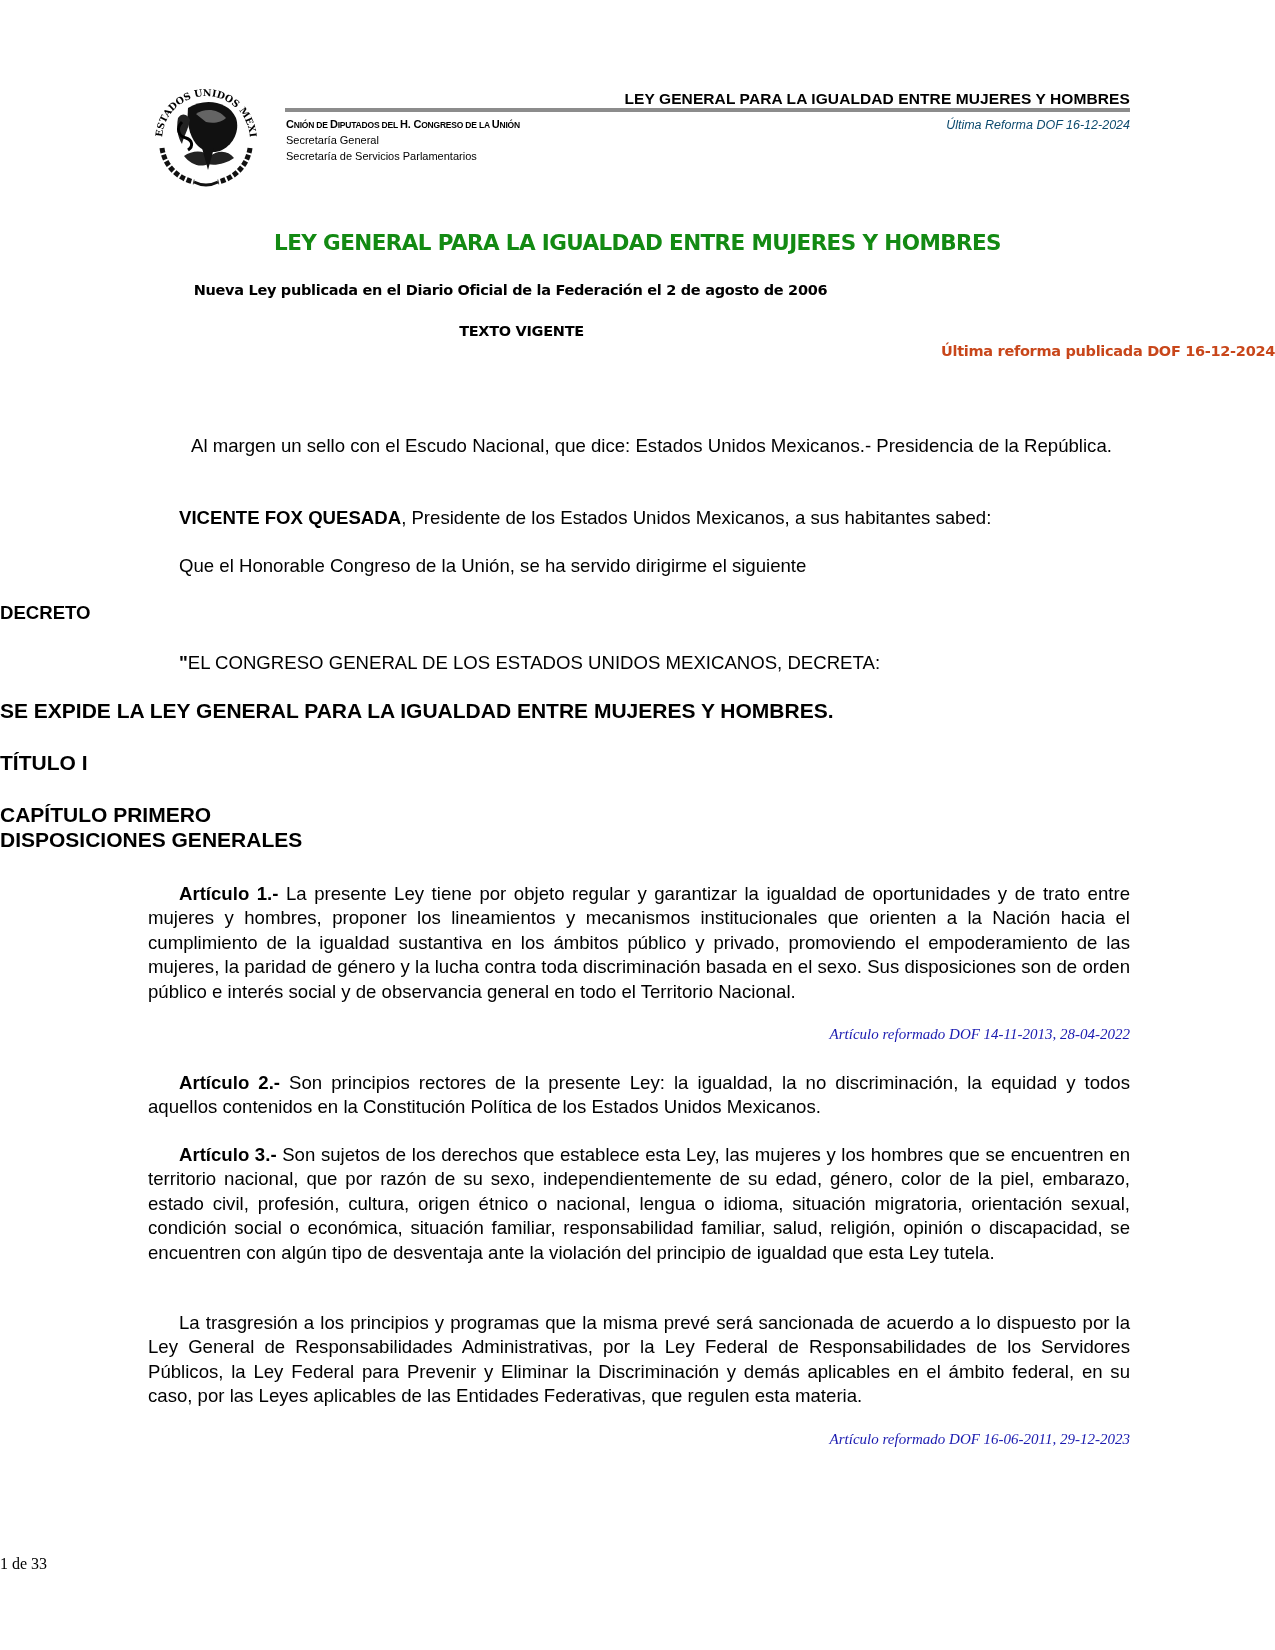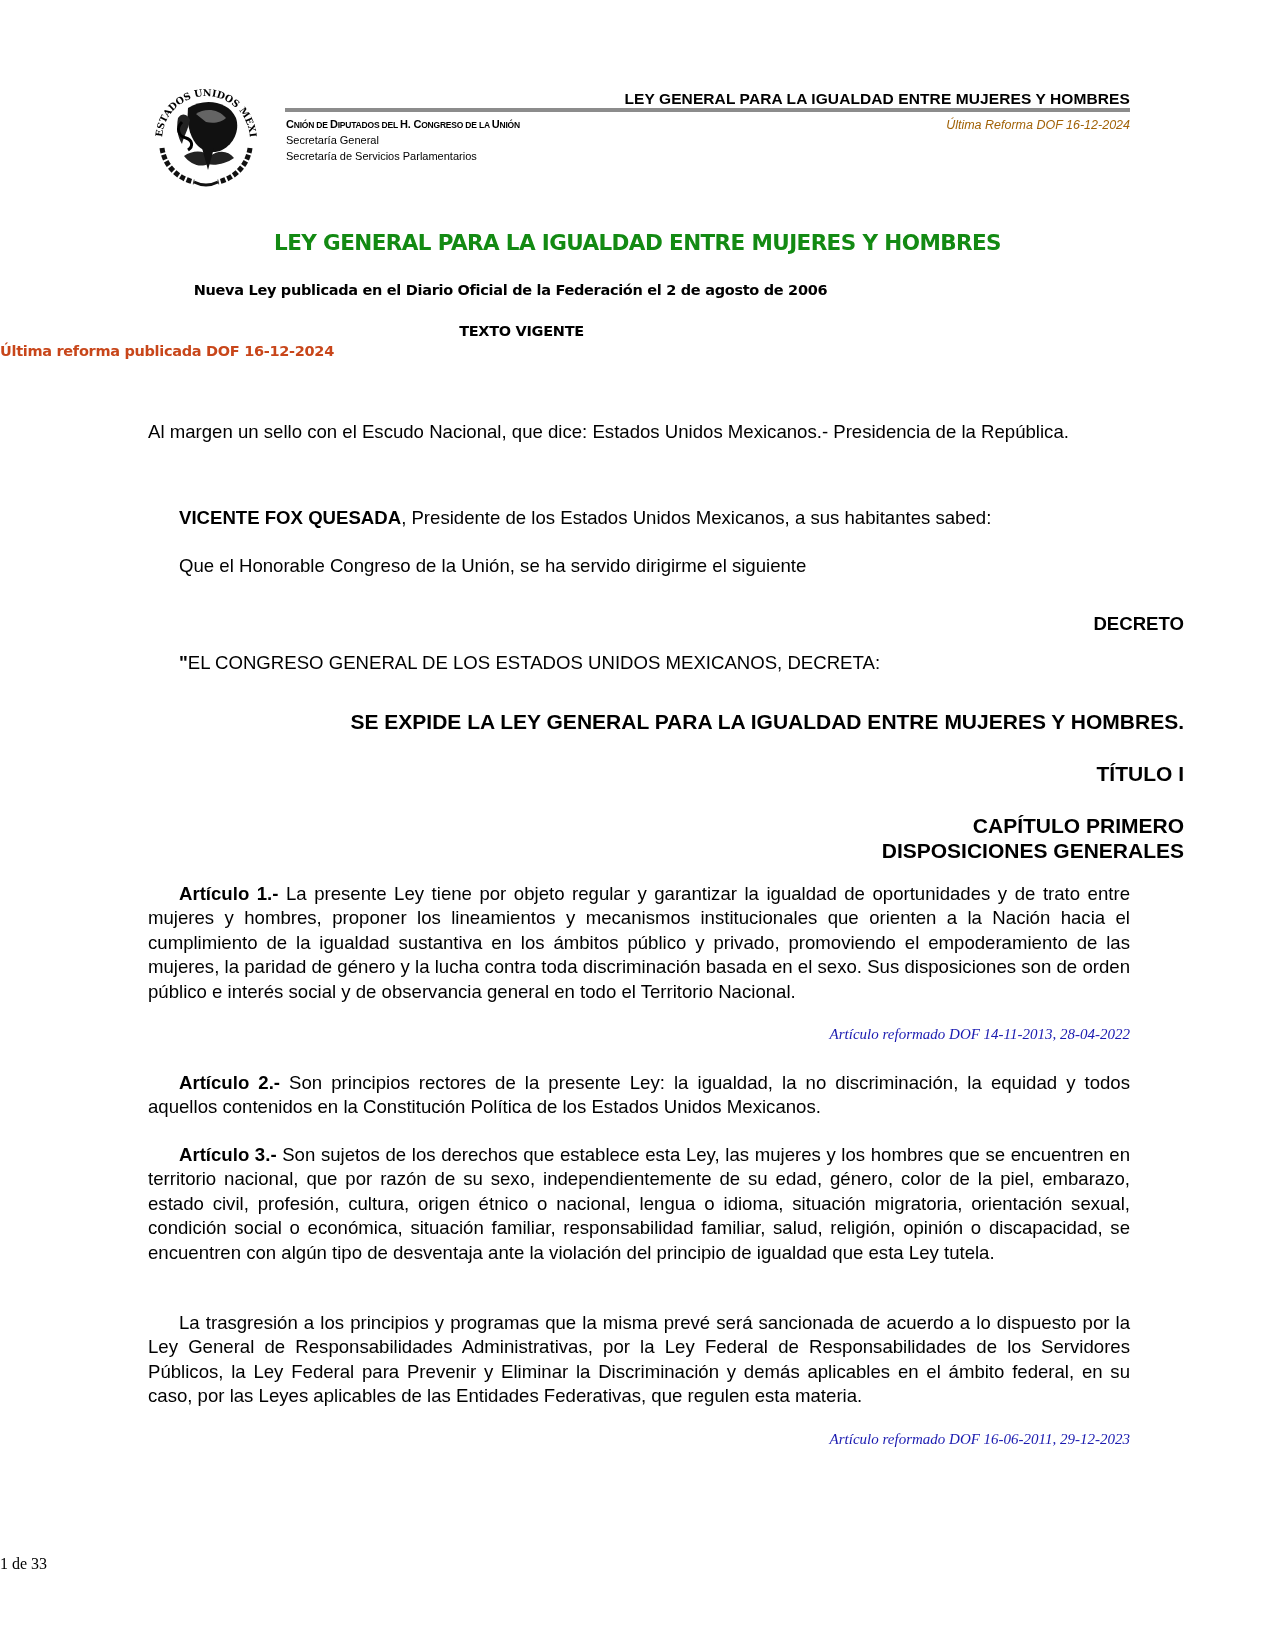--- a/index.html
+++ b/index.html
@@ -7,30 +7,30 @@
   .page { position:absolute; left:0; top:0; width:1275px; height:1650px; }
 
   
   .logo { position:absolute; left:148px; top:78px; width:116px; height:112px; }
   .hdr-title { position:absolute; right:145px; top:90px; font-family:"Liberation Sans", sans-serif; font-weight:bold; font-size:15.5px; letter-spacing:0.1px; }
   .hdr-rule { position:absolute; left:285px; right:145px; top:108px; height:4px; background:#8c8c8c; }
   .hdr-camara { position:absolute; left:286px; top:118px; font-size:11px; font-weight:bold; letter-spacing:-0.2px; }
   .hdr-camara .sc { font-size:8.5px; }
   .hdr-sec1 { position:absolute; left:286px; top:134px; font-size:11px; }
   .hdr-sec2 { position:absolute; left:286px; top:150px; font-size:11px; }
-  .hdr-reforma { position:absolute; right:145px; top:118px; font-size:12.5px; font-style:italic; color:#a16207; }
+  .hdr-reforma { position:absolute; right:145px; top:118px; font-size:12.5px; font-style:italic; color:#0c4a6e; }
 
   
   .main-title { position:absolute; left:0; width:1275px; top:230px; text-align:center; color:#138a13; font-weight:bold; font-size:21.5px; font-family:"DejaVu Sans", sans-serif; letter-spacing:-0.6px; }
   .subtitle { position:absolute; left:0; width:1021px; top:282px; text-align:center; font-weight:bold; font-size:14.5px; font-family:"DejaVu Sans", sans-serif; letter-spacing:-0.3px; }
   .vigente { position:absolute; left:0; width:1043px; top:323px; text-align:center; font-weight:bold; font-size:14.5px; font-family:"DejaVu Sans", sans-serif; letter-spacing:-0.3px; }
-  .ultima { position:absolute; left:0; width:1275px; top:343px; text-align:left; font-weight:bold; font-size:14.5px; color:#c8461a; font-family:"DejaVu Sans", sans-serif; letter-spacing:-0.3px; }
+  .ultima { position:absolute; left:0; width:1275px; top:343px; text-align:right; font-weight:bold; font-size:14.5px; color:#c8461a; font-family:"DejaVu Sans", sans-serif; letter-spacing:-0.3px; }
   .p { position:absolute; left:148px; width:982px; text-align:justify; font-size:18.6px; line-height:24.4px; margin:0; }
   .p.indent { text-indent:31px; }
-  .center { position:absolute; left:0; width:1173px; text-align:right; font-weight:bold; margin:11px; }
+  .center { position:absolute; left:0; width:1173px; text-align:left; font-weight:bold; margin:0; }
   .note { position:absolute; right:145px; font-family:"Liberation Serif", serif; font-style:italic; font-size:15px; color:#1a1ab0; margin:0;text-align:right; }
   .footer { position:absolute; left:0; width:1275px; top:1555px; font-family:"Liberation Serif", serif; font-size:16px; }
   b { font-weight:bold; }
 </style>
 </head>
 <body>
 
 <div class="page">
 
   <div class="logo">
@@ -64,21 +64,21 @@
   </div>
   <div class="hdr-sec1">Secretaría General</div>
   <div class="hdr-sec2">Secretaría de Servicios Parlamentarios</div>
   <div class="hdr-reforma">Última Reforma DOF 16-12-2024</div>
 
   <div class="main-title">LEY GENERAL PARA LA IGUALDAD ENTRE MUJERES Y HOMBRES</div>
   <div class="subtitle">Nueva Ley publicada en el Diario Oficial de la Federación el 2 de agosto de 2006</div>
   <div class="vigente">TEXTO VIGENTE</div>
   <div class="ultima">Última reforma publicada DOF 16-12-2024</div>
 
-  <p class="p" style="top:420px;">Al margen un sello con el Escudo Nacional, que dice: Estados Unidos Mexicanos.- Presidencia de la República.</p>
+  <p class="p" style="top:434px;margin-left:43px;">Al margen un sello con el Escudo Nacional, que dice: Estados Unidos Mexicanos.- Presidencia de la República.</p>
   <p class="p indent" style="top:506px;"><b>VICENTE FOX QUESADA</b><span>, Presidente de los Estados Unidos Mexicanos, a sus habitantes sabed:</span></p>
   <p class="p indent" style="top:554px;">Que el Honorable Congreso de la Unión, se ha servido dirigirme el siguiente</p>
   <p class="center" style="top:602px; font-size:18.6px;">DECRETO</p>
   <p class="p indent" style="top:651px;"><b>"</b><span>EL CONGRESO GENERAL DE LOS ESTADOS UNIDOS MEXICANOS, DECRETA:</span></p>
   <p class="center" style="top:699px; font-size:21px;">SE EXPIDE LA LEY GENERAL PARA LA IGUALDAD ENTRE MUJERES Y HOMBRES.</p>
 
   <p class="center" style="top:751px; font-size:21px;">TÍTULO I</p>
   <p class="center" style="top:803px; font-size:21px;">CAPÍTULO PRIMERO</p>
   <p class="center" style="top:828px; font-size:21px;">DISPOSICIONES GENERALES</p>
 

